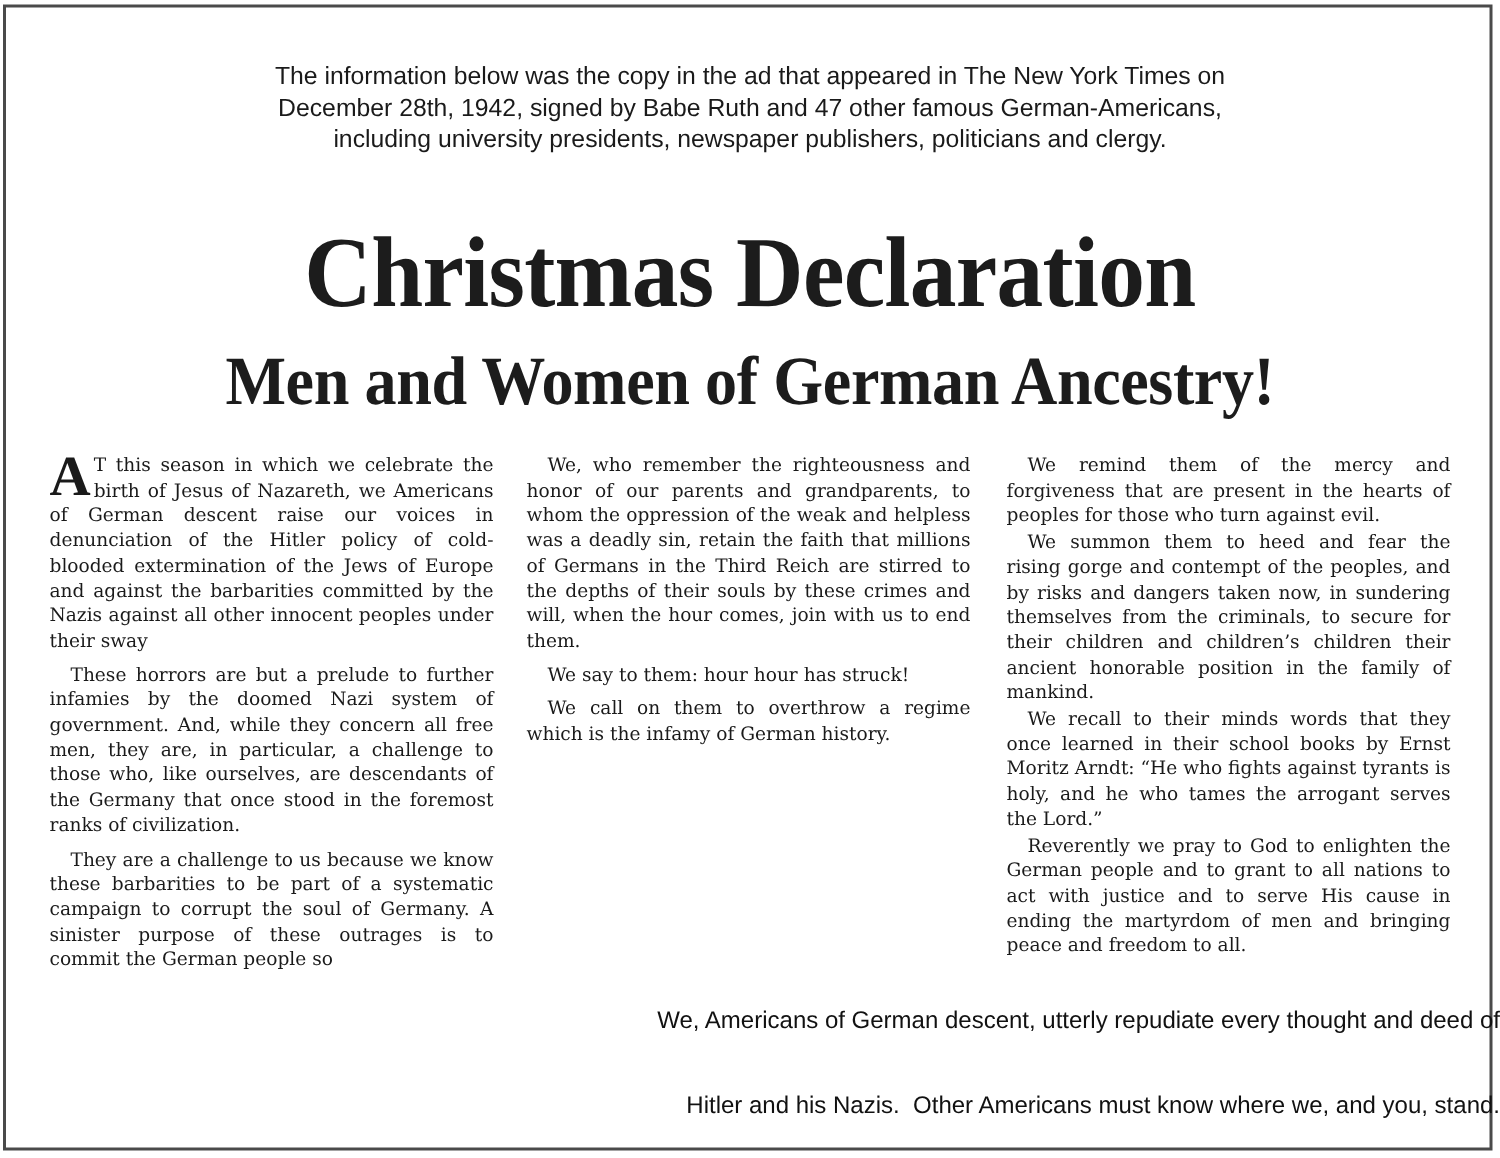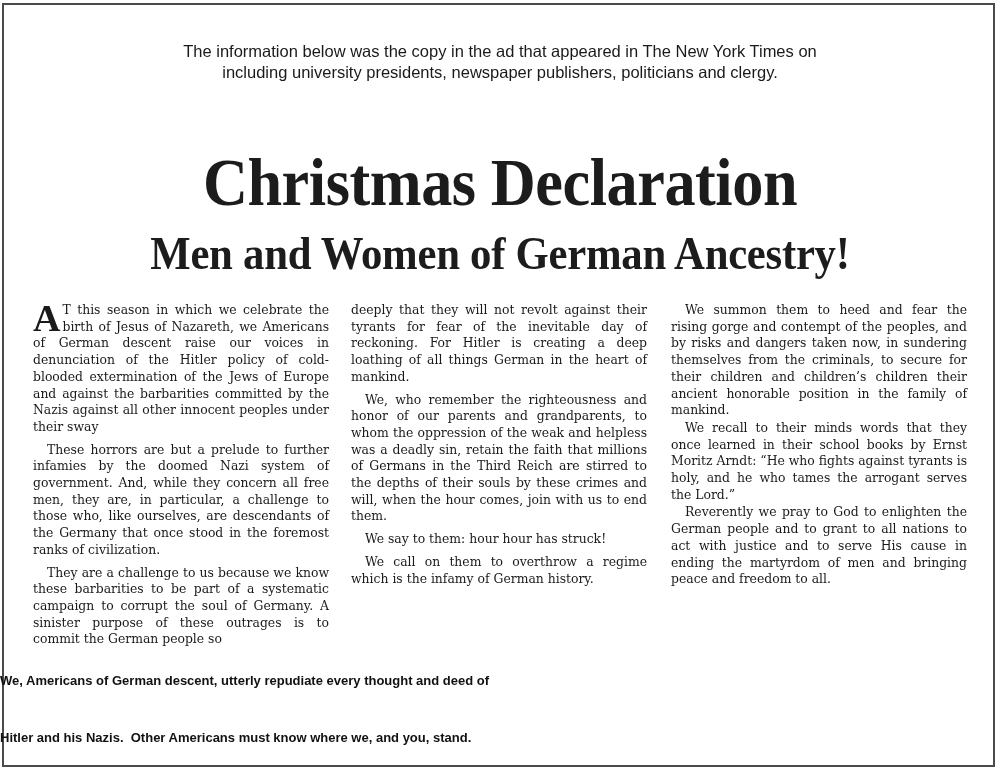--- a/index.html
+++ b/index.html
@@ -40,53 +40,54 @@
   .col p.tight { margin-bottom: 1px; }
   .col1 { left: 33px; }
   .col2 { left: 351px; }
   .col3 { left: 671px; }
   .dropcap {
     float: left; font-family: "Liberation Serif", serif; font-weight: bold;
     font-size: 38px; line-height: 30px; margin: 1px 2px 0 0; padding: 0;
   }
   .footer {
     position: absolute; left: 0; right: 0; top: 672px;
-    text-align: left;
-    font-family: "Liberation Sans", sans-serif; font-weight: bold;
-    font-size: 13px; line-height: 17px; color: #111;
+    text-align: right;
+    font-family: "Liberation Sans", sans-serif; font-weight: normal;
+    font-size: 16px; line-height: 17px; color: #111;
   }
   .footer div { white-space: nowrap; }
 </style>
 </head>
 <body>
 
 <div class="frame"></div>
 
 <div class="intro">
   <div>The information below was the copy in the ad that appeared in The New York Times on</div>
+  <div>December 28th, 1942, signed by Babe Ruth and 47 other famous German-Americans,</div>
   <div>including university presidents, newspaper publishers, politicians and clergy.</div>
 </div>
 
 <div class="title">Christmas Declaration</div>
 <div class="subtitle">Men and Women of German Ancestry!</div>
 
 <div class="col col1">
   <p class="noindent"><span class="dropcap">A</span><span>T this season in which we celebrate the birth of Jesus of Nazareth, we Americans of German descent raise our voices in denunciation of the Hitler policy of cold-blooded extermination of the Jews of Europe and against the barbarities committed by the Nazis against all other innocent peoples under their sway</span></p>
   <p>These horrors are but a prelude to further infamies by the doomed Nazi system of government. And, while they concern all free men, they are, in particular, a challenge to those who, like ourselves, are descendants of the Germany that once stood in the foremost ranks of civilization.</p>
   <p>They are a challenge to us because we know these barbarities to be part of a systematic campaign to corrupt the soul of Germany. A sinister purpose of these outrages is to commit the German people so</p>
 </div>
 
 <div class="col col2">
-  <p class="noindent">deeply that they will not revolt against their tyrants for fear of the inevitable day of reckoning. For Hitler is creating a deep loathing of all things German in the heart of mankind.</p>
   <p>We, who remember the righteousness and honor of our parents and grandparents, to whom the oppression of the weak and helpless was a deadly sin, retain the faith that millions of Germans in the Third Reich are stirred to the depths of their souls by these crimes and will, when the hour comes, join with us to end them.</p>
   <p>We say to them: hour hour has struck!</p>
   <p>We call on them to overthrow a regime which is the infamy of German history.</p>
 </div>
 
 <div class="col col3">
+  <p class="tight">We remind them of the mercy and forgiveness that are present in the hearts of peoples for those who turn against evil.</p>
   <p class="tight">We summon them to heed and fear the rising gorge and contempt of the peoples, and by risks and dangers taken now, in sundering themselves from the criminals, to secure for their children and children’s children their ancient honorable position in the family of mankind.</p>
   <p class="tight">We recall to their minds words that they once learned in their school books by Ernst Moritz Arndt: “He who fights against tyrants is holy, and he who tames the arrogant serves the Lord.”</p>
   <p class="tight">Reverently we pray to God to enlighten the German people and to grant to all nations to act with justice and to serve His cause in ending the martyrdom of men and bringing peace and freedom to all.</p>
 </div>
 
 <div class="footer">
   <div>We, Americans of German descent, utterly repudiate every thought and deed of</div>
   <div style="white-space: pre; margin-top: 40px;">Hitler and his Nazis.  Other Americans must know where we, and you, stand.</div>
 </div>
 

